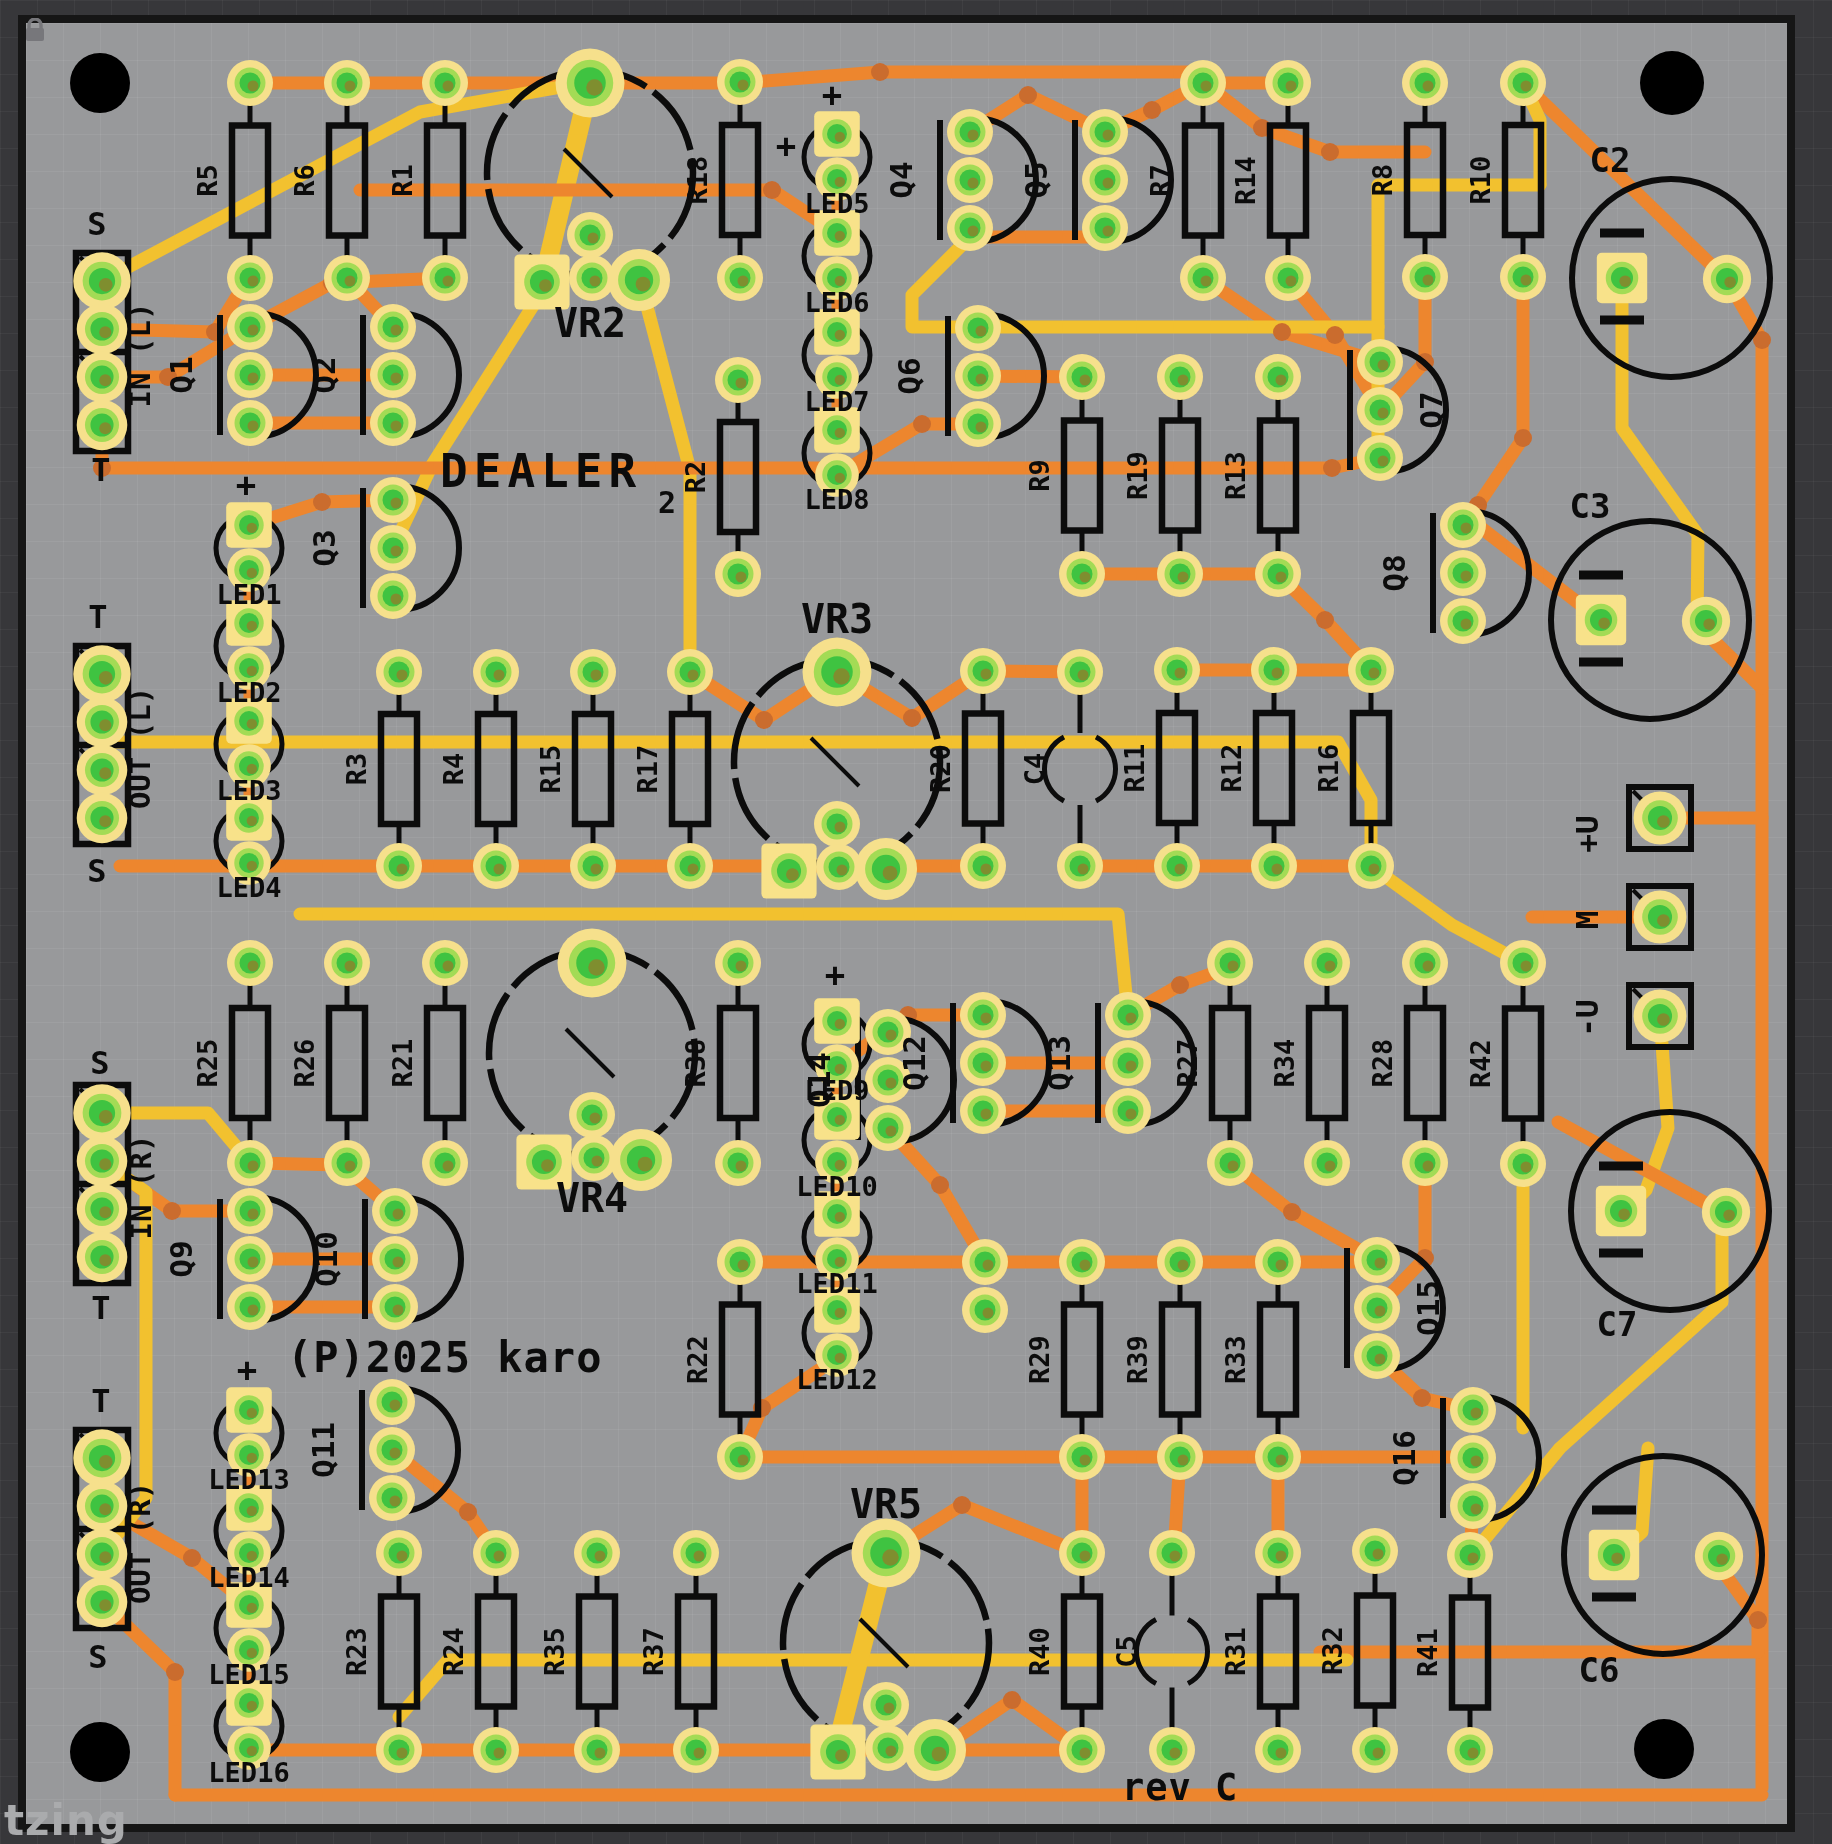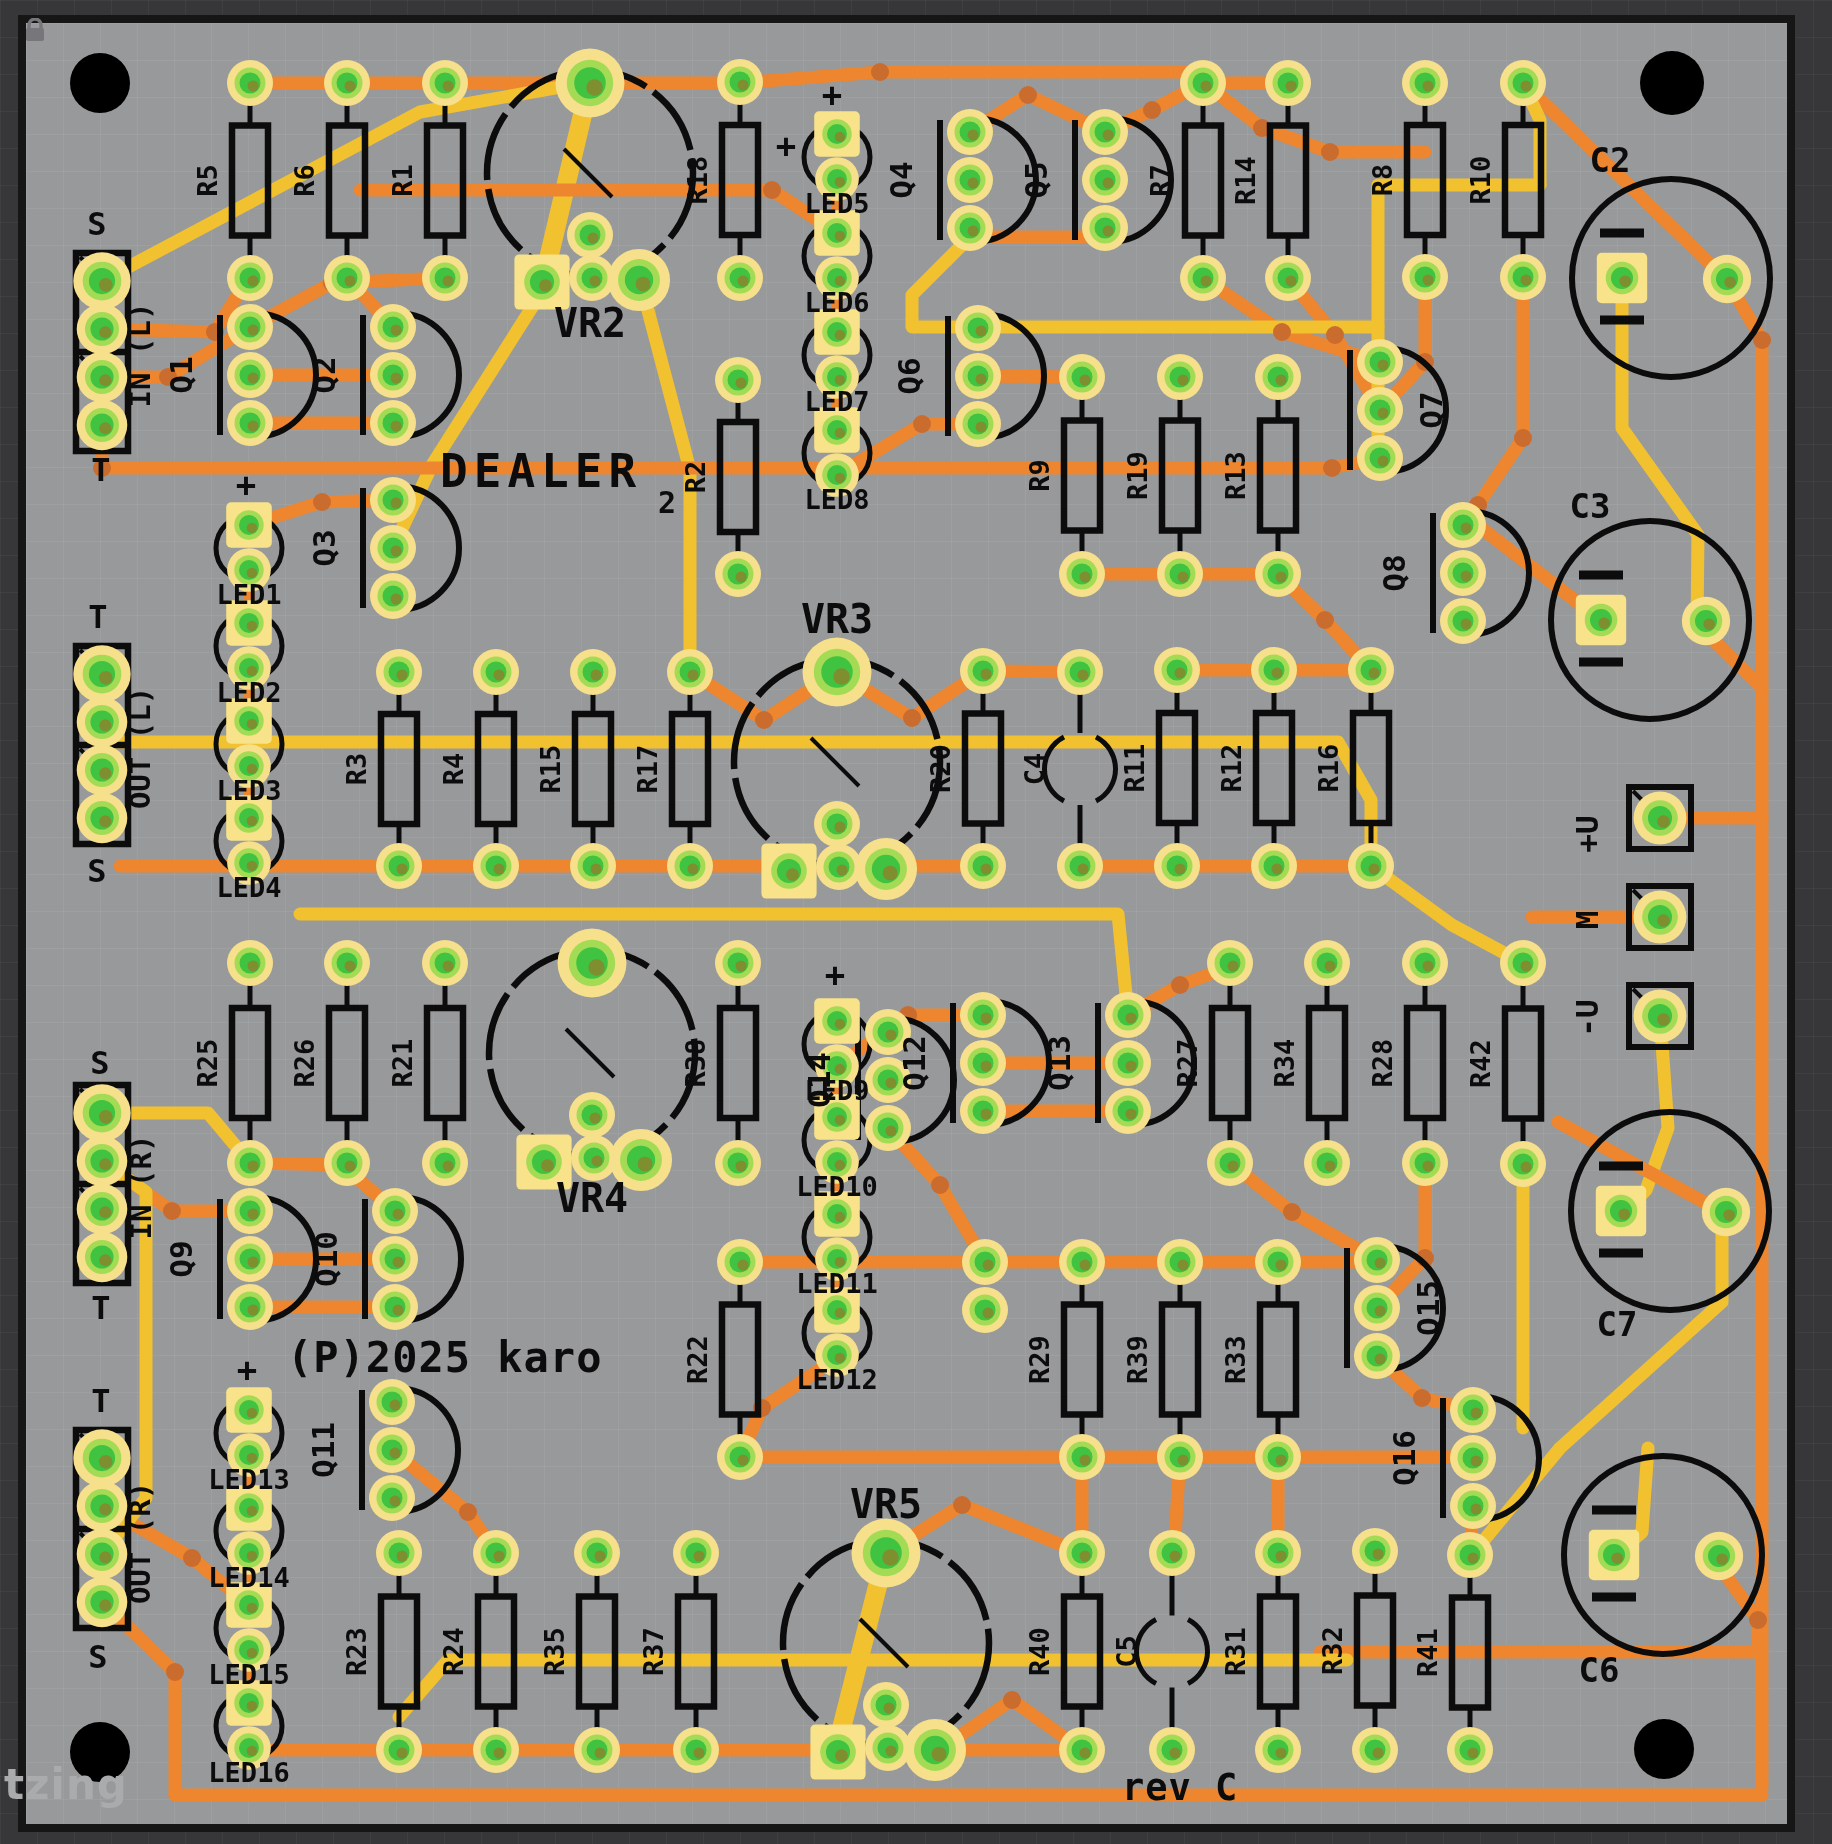--- a/index.html
+++ b/index.html
@@ -6,21 +6,21 @@
   #stage{position:relative;width:1832px;height:1844px;background:#37373a;
     background-image:linear-gradient(rgba(255,255,255,.04) 1px,transparent 1px),
                      linear-gradient(90deg,rgba(255,255,255,.04) 1px,transparent 1px);
     background-size:37px 37px;overflow:hidden;font-family:"DejaVu Sans Mono",monospace;}
   #board{position:absolute;left:18px;top:15px;width:1777px;height:1817px;background:#98999b;
     border:8px solid #161616;box-sizing:border-box;
     background-image:linear-gradient(rgba(255,255,255,.06) 1px,transparent 1px),
                      linear-gradient(90deg,rgba(255,255,255,.06) 1px,transparent 1px);
     background-size:37px 37px;}
   #pcb{position:absolute;left:0;top:0;}
-  #watermark{position:absolute;left:4px;top:1760px;color:#aaabad;
+  #watermark{position:absolute;left:4px;top:1796px;color:#aaabad;
     font:700 42px "DejaVu Sans",sans-serif;letter-spacing:1px;}
   #lock{position:absolute;left:24px;top:18px;}
   text{font-family:"DejaVu Sans Mono",monospace;font-weight:700;}
 </style>
 </head>
 <body>
 
 <div id="stage">
   <div id="board"></div>
   <svg id="pcb" width="1832" height="1844" viewBox="0 0 1832 1844">

